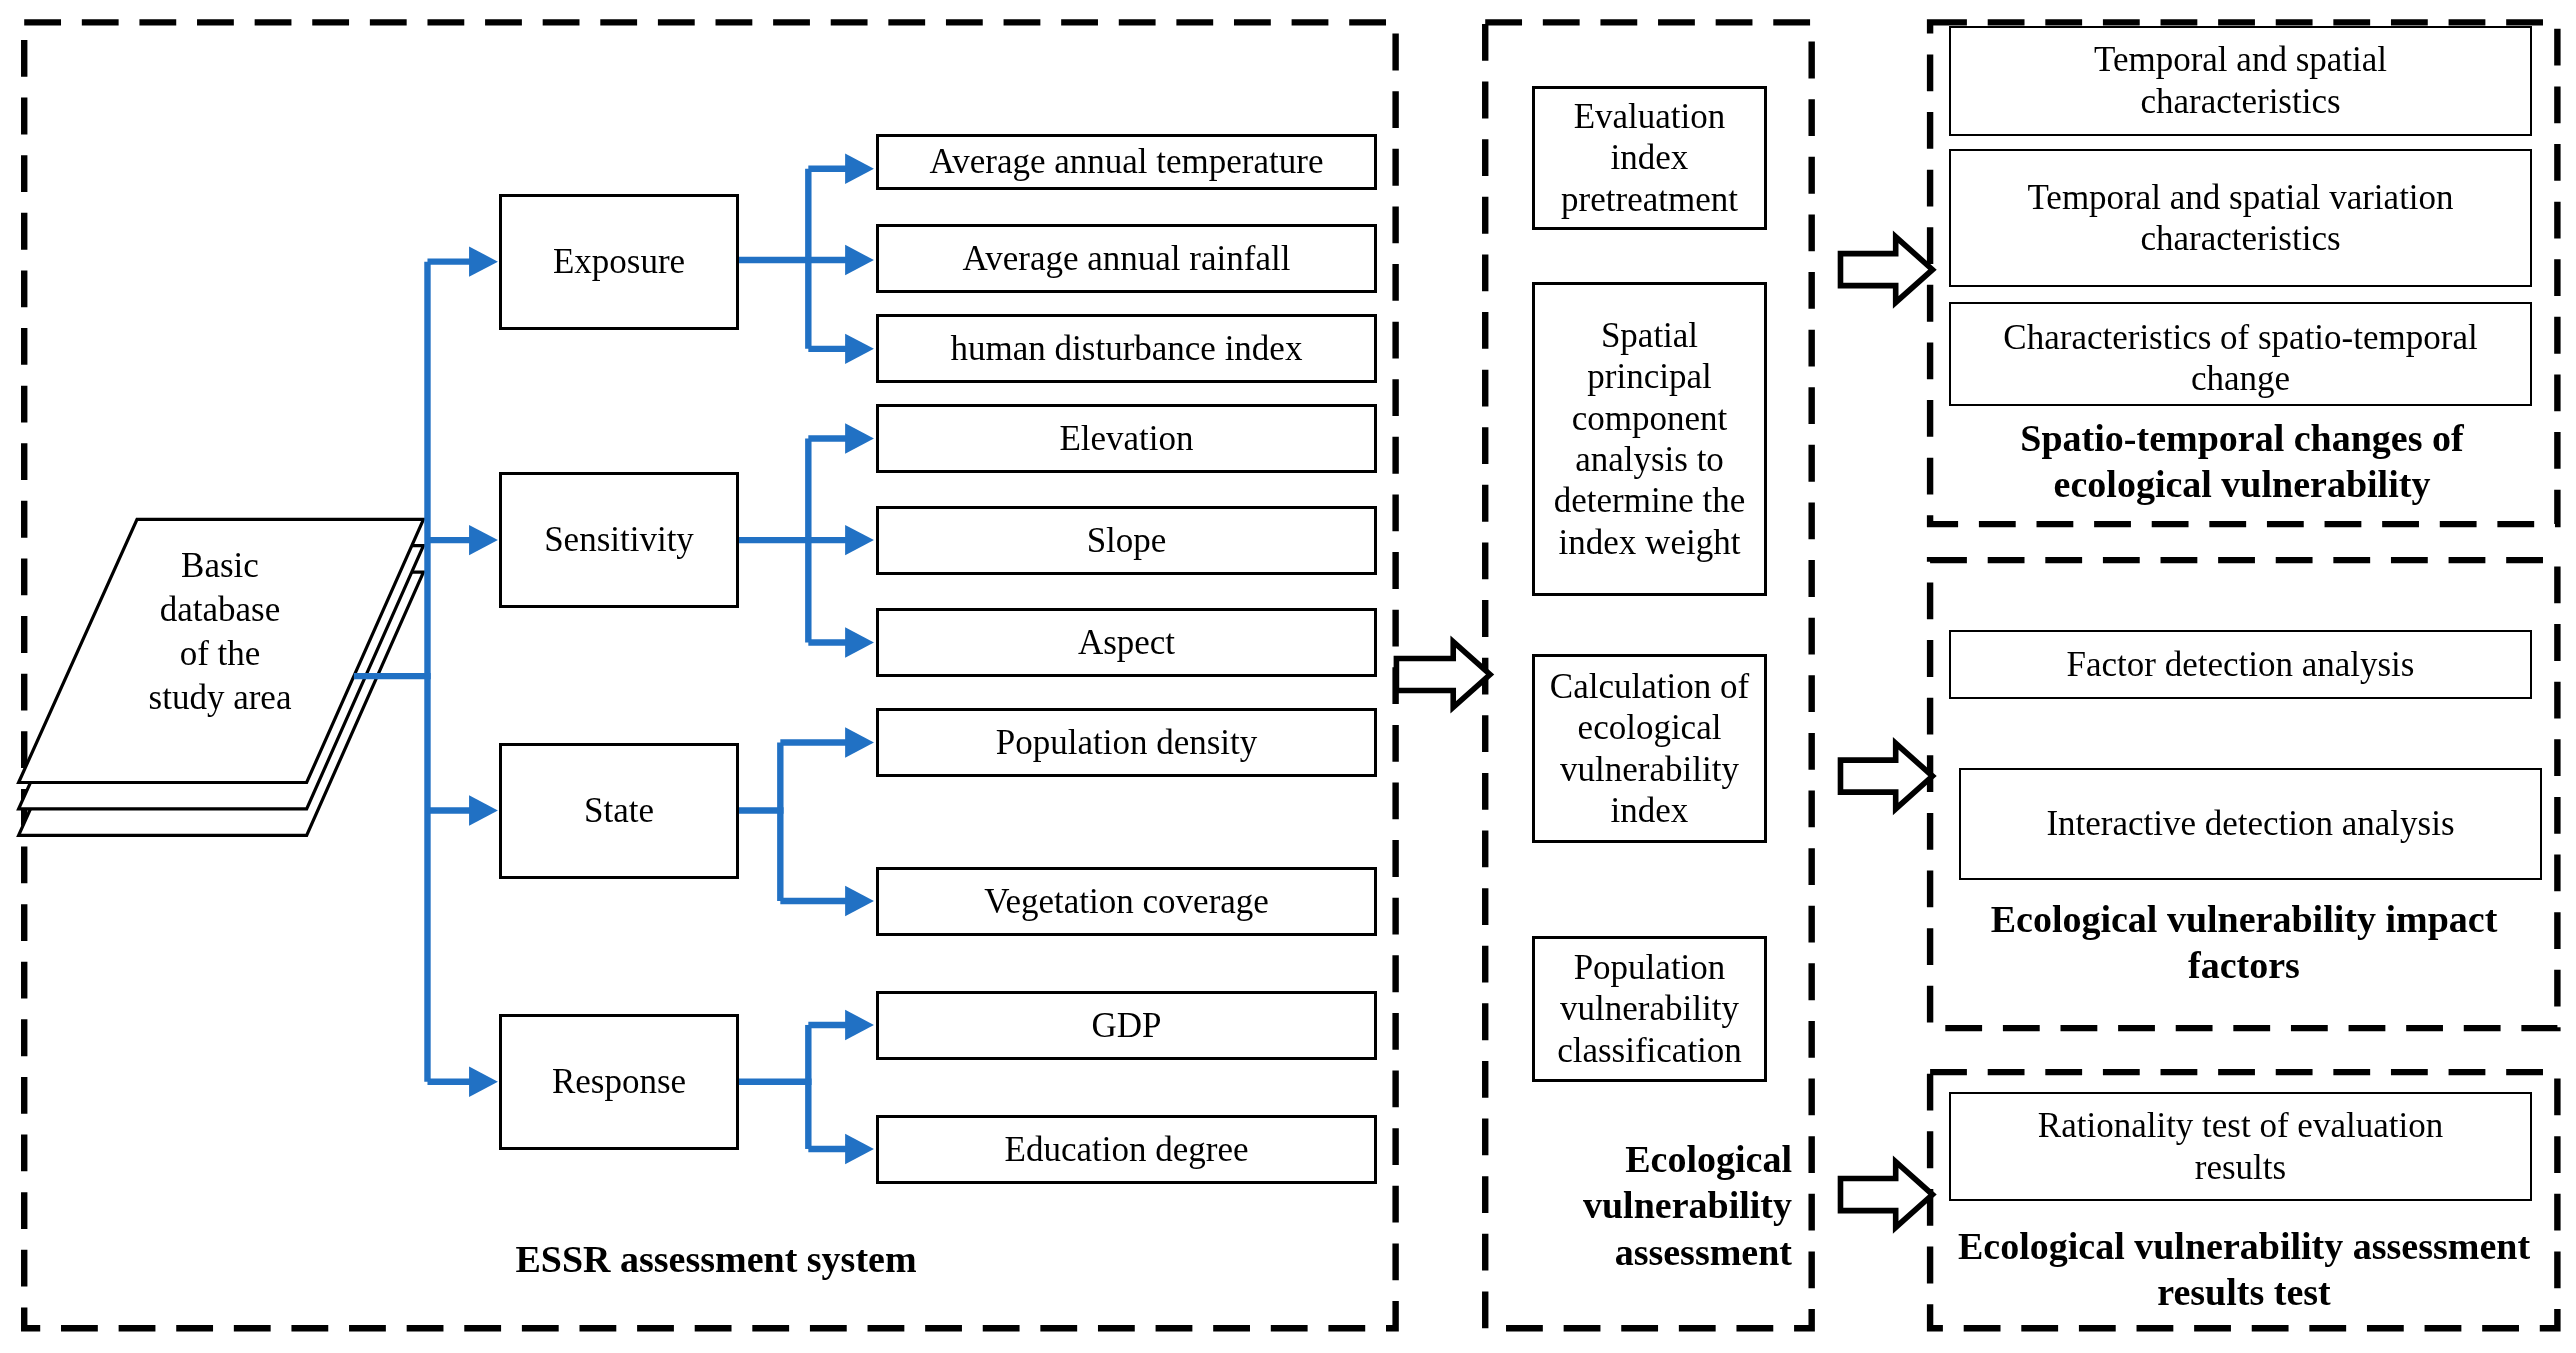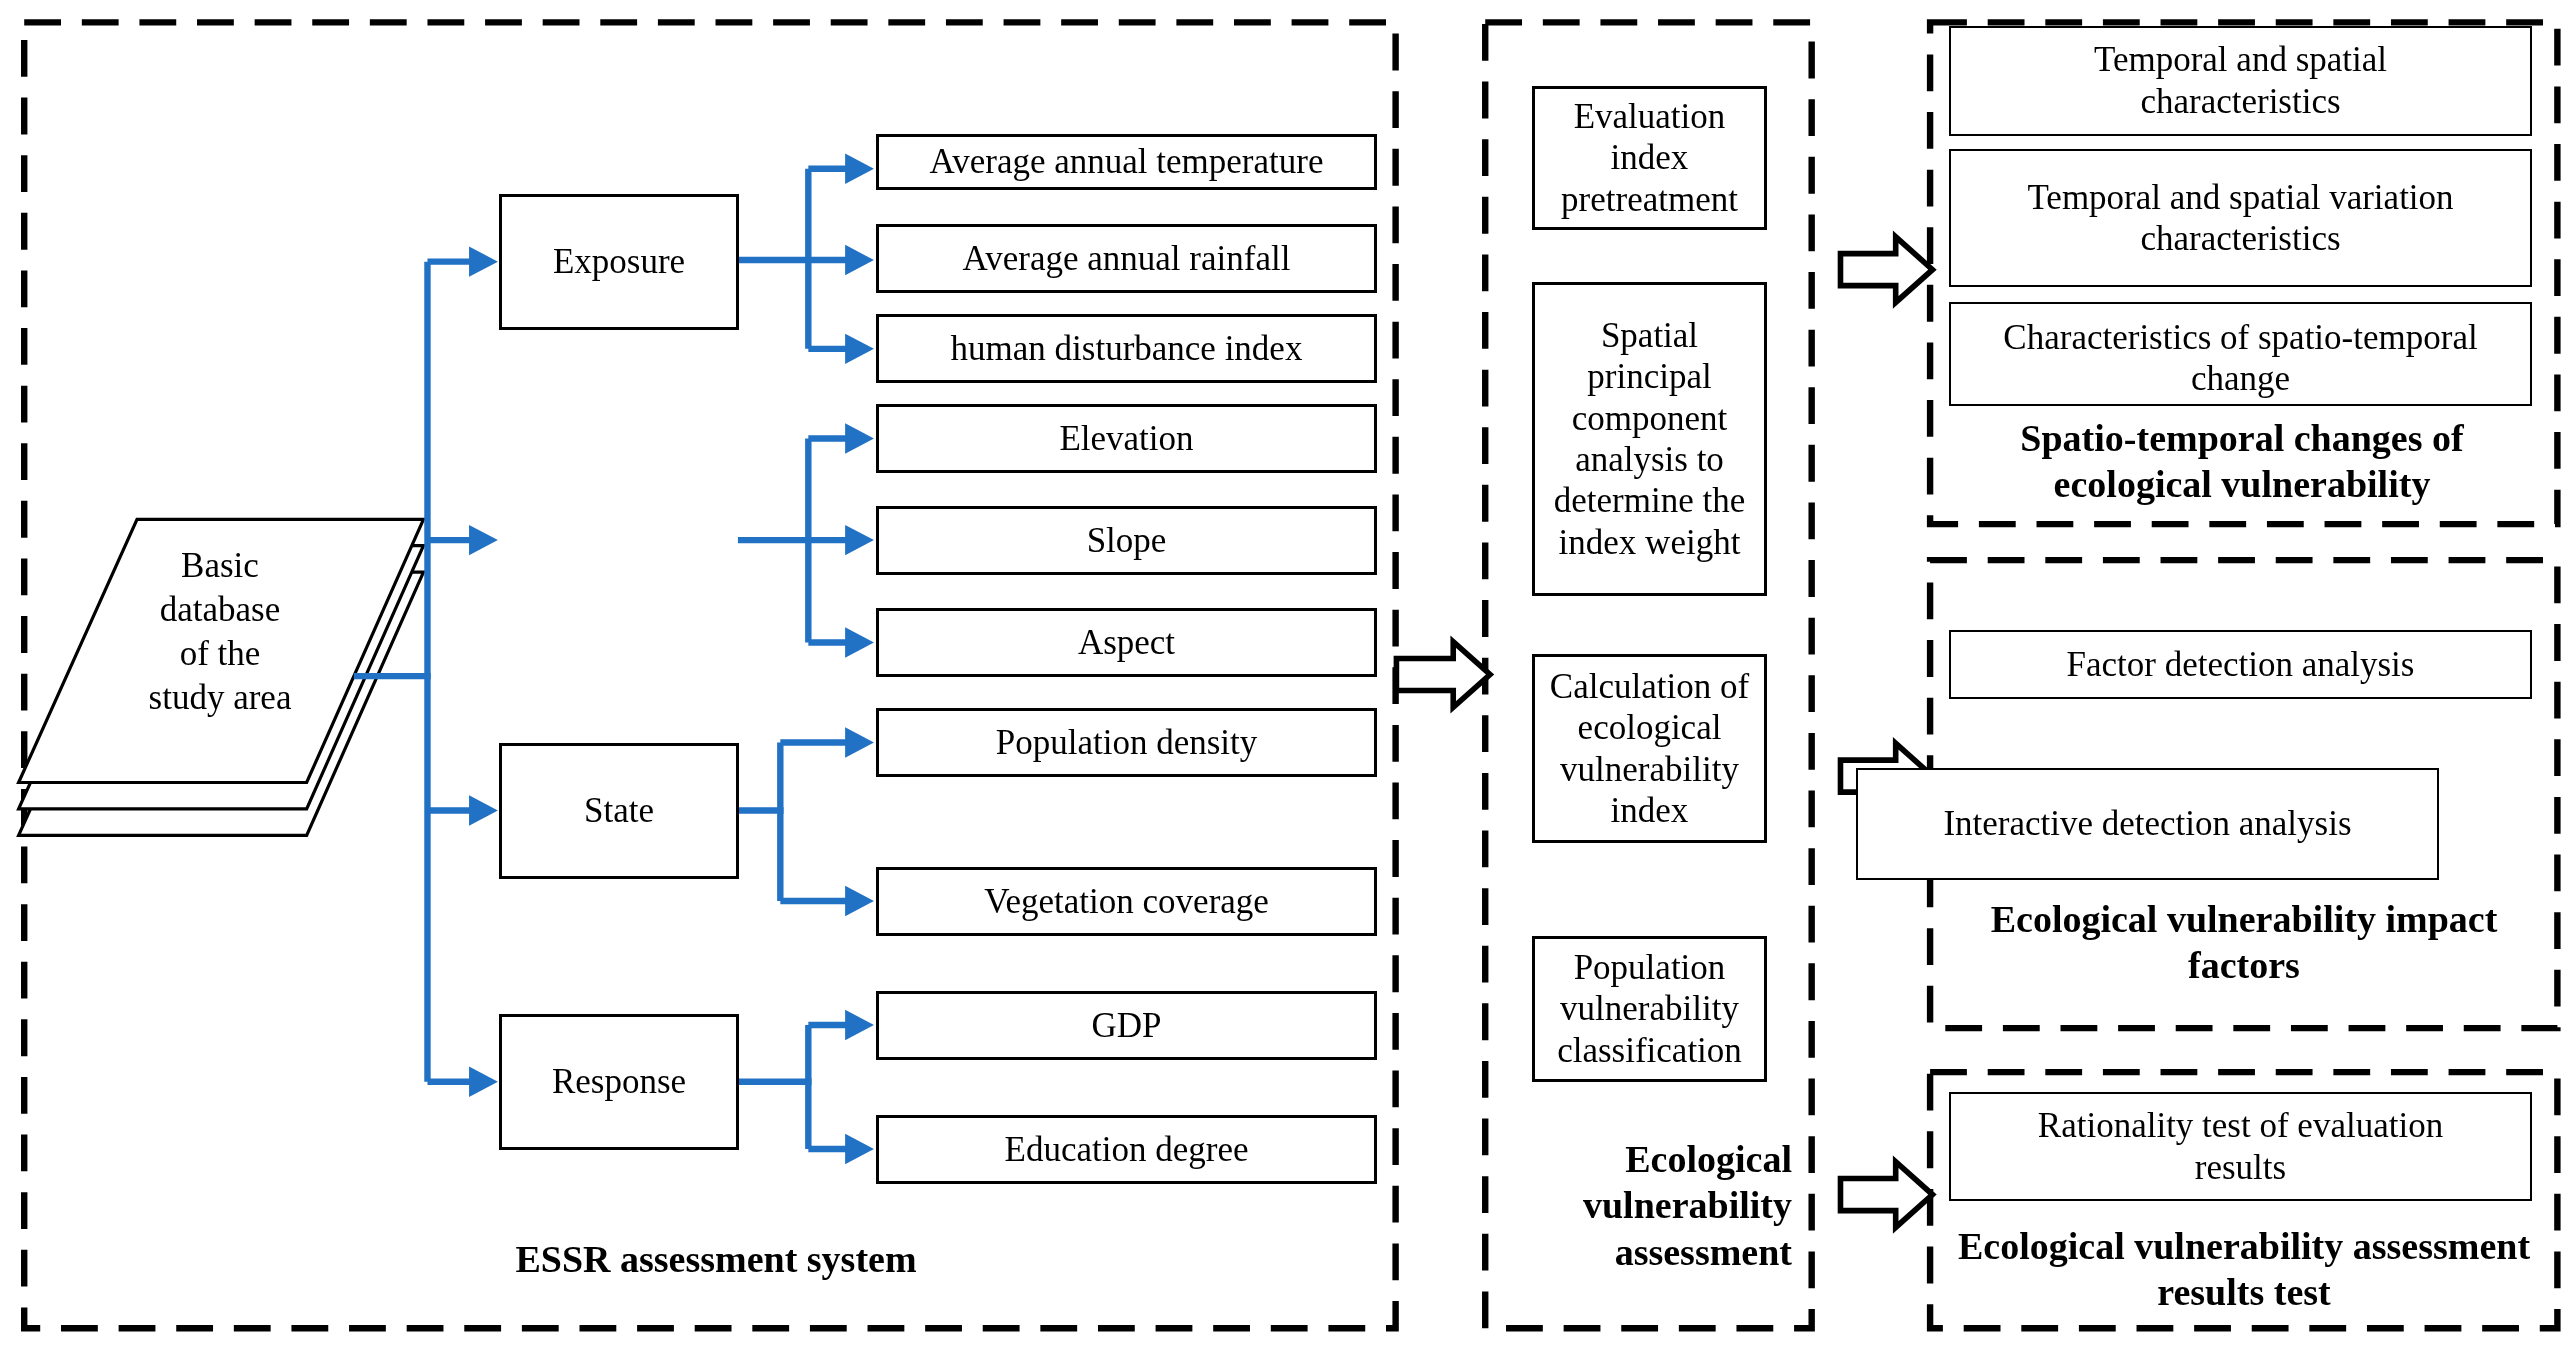--- a/index.html
+++ b/index.html
@@ -121,20 +121,23 @@
   <div class="dbtext" style="left:88px;top:544px;width:264px;">
     <span>Basic</span>
     <span>database</span>
     <span>of the</span>
     <span>study area</span>
   </div>
 
   <div class="box" style="left:499px;top:194px;width:240px;height:136px;">
     <span>Exposure</span>
     </div>
+  <div class="box" style="left:499px;top:472px;width:240px;height:136px;">
+    <span>Sensitivity</span>
+    </div>
   <div class="box" style="left:499px;top:743px;width:240px;height:136px;">
     <span>State</span>
     </div>
   <div class="box" style="left:499px;top:1014px;width:240px;height:136px;">
     <span>Response</span>
     </div>
 
   <div class="box" style="left:876px;top:134px;width:501px;height:56px;">
     <span>Average annual temperature</span>
     </div>
@@ -196,21 +199,21 @@
   <div class="box thin w700" style="left:1949px;top:302px;width:583px;height:104px;">
     <span>Characteristics of spatio-temporal change</span>
     </div>
   <div class="caption w560" style="left:2002px;top:415px;width:480px;">
     <span style="max-width:448px;">Spatio-temporal changes of ecological vulnerability</span>
     </div>
 
   <div class="box thin" style="left:1949px;top:630px;width:583px;height:69px;">
     <span>Factor detection analysis</span>
     </div>
-  <div class="box thin" style="left:1856px;top:768px;width:583px;height:112px;">
+  <div class="box thin" style="left:1959px;top:768px;width:583px;height:112px;">
     <span>Interactive detection analysis</span>
     </div>
   <div class="caption" style="left:1984px;top:896px;width:520px;">
     <span style="max-width:512px;">Ecological vulnerability impact factors</span>
     </div>
 
   <div class="box thin w560" style="left:1949px;top:1092px;width:583px;height:109px;">
     <span>Rationality test of evaluation results</span>
     </div>
   <div class="caption" style="left:1932px;top:1223px;width:624px;">

